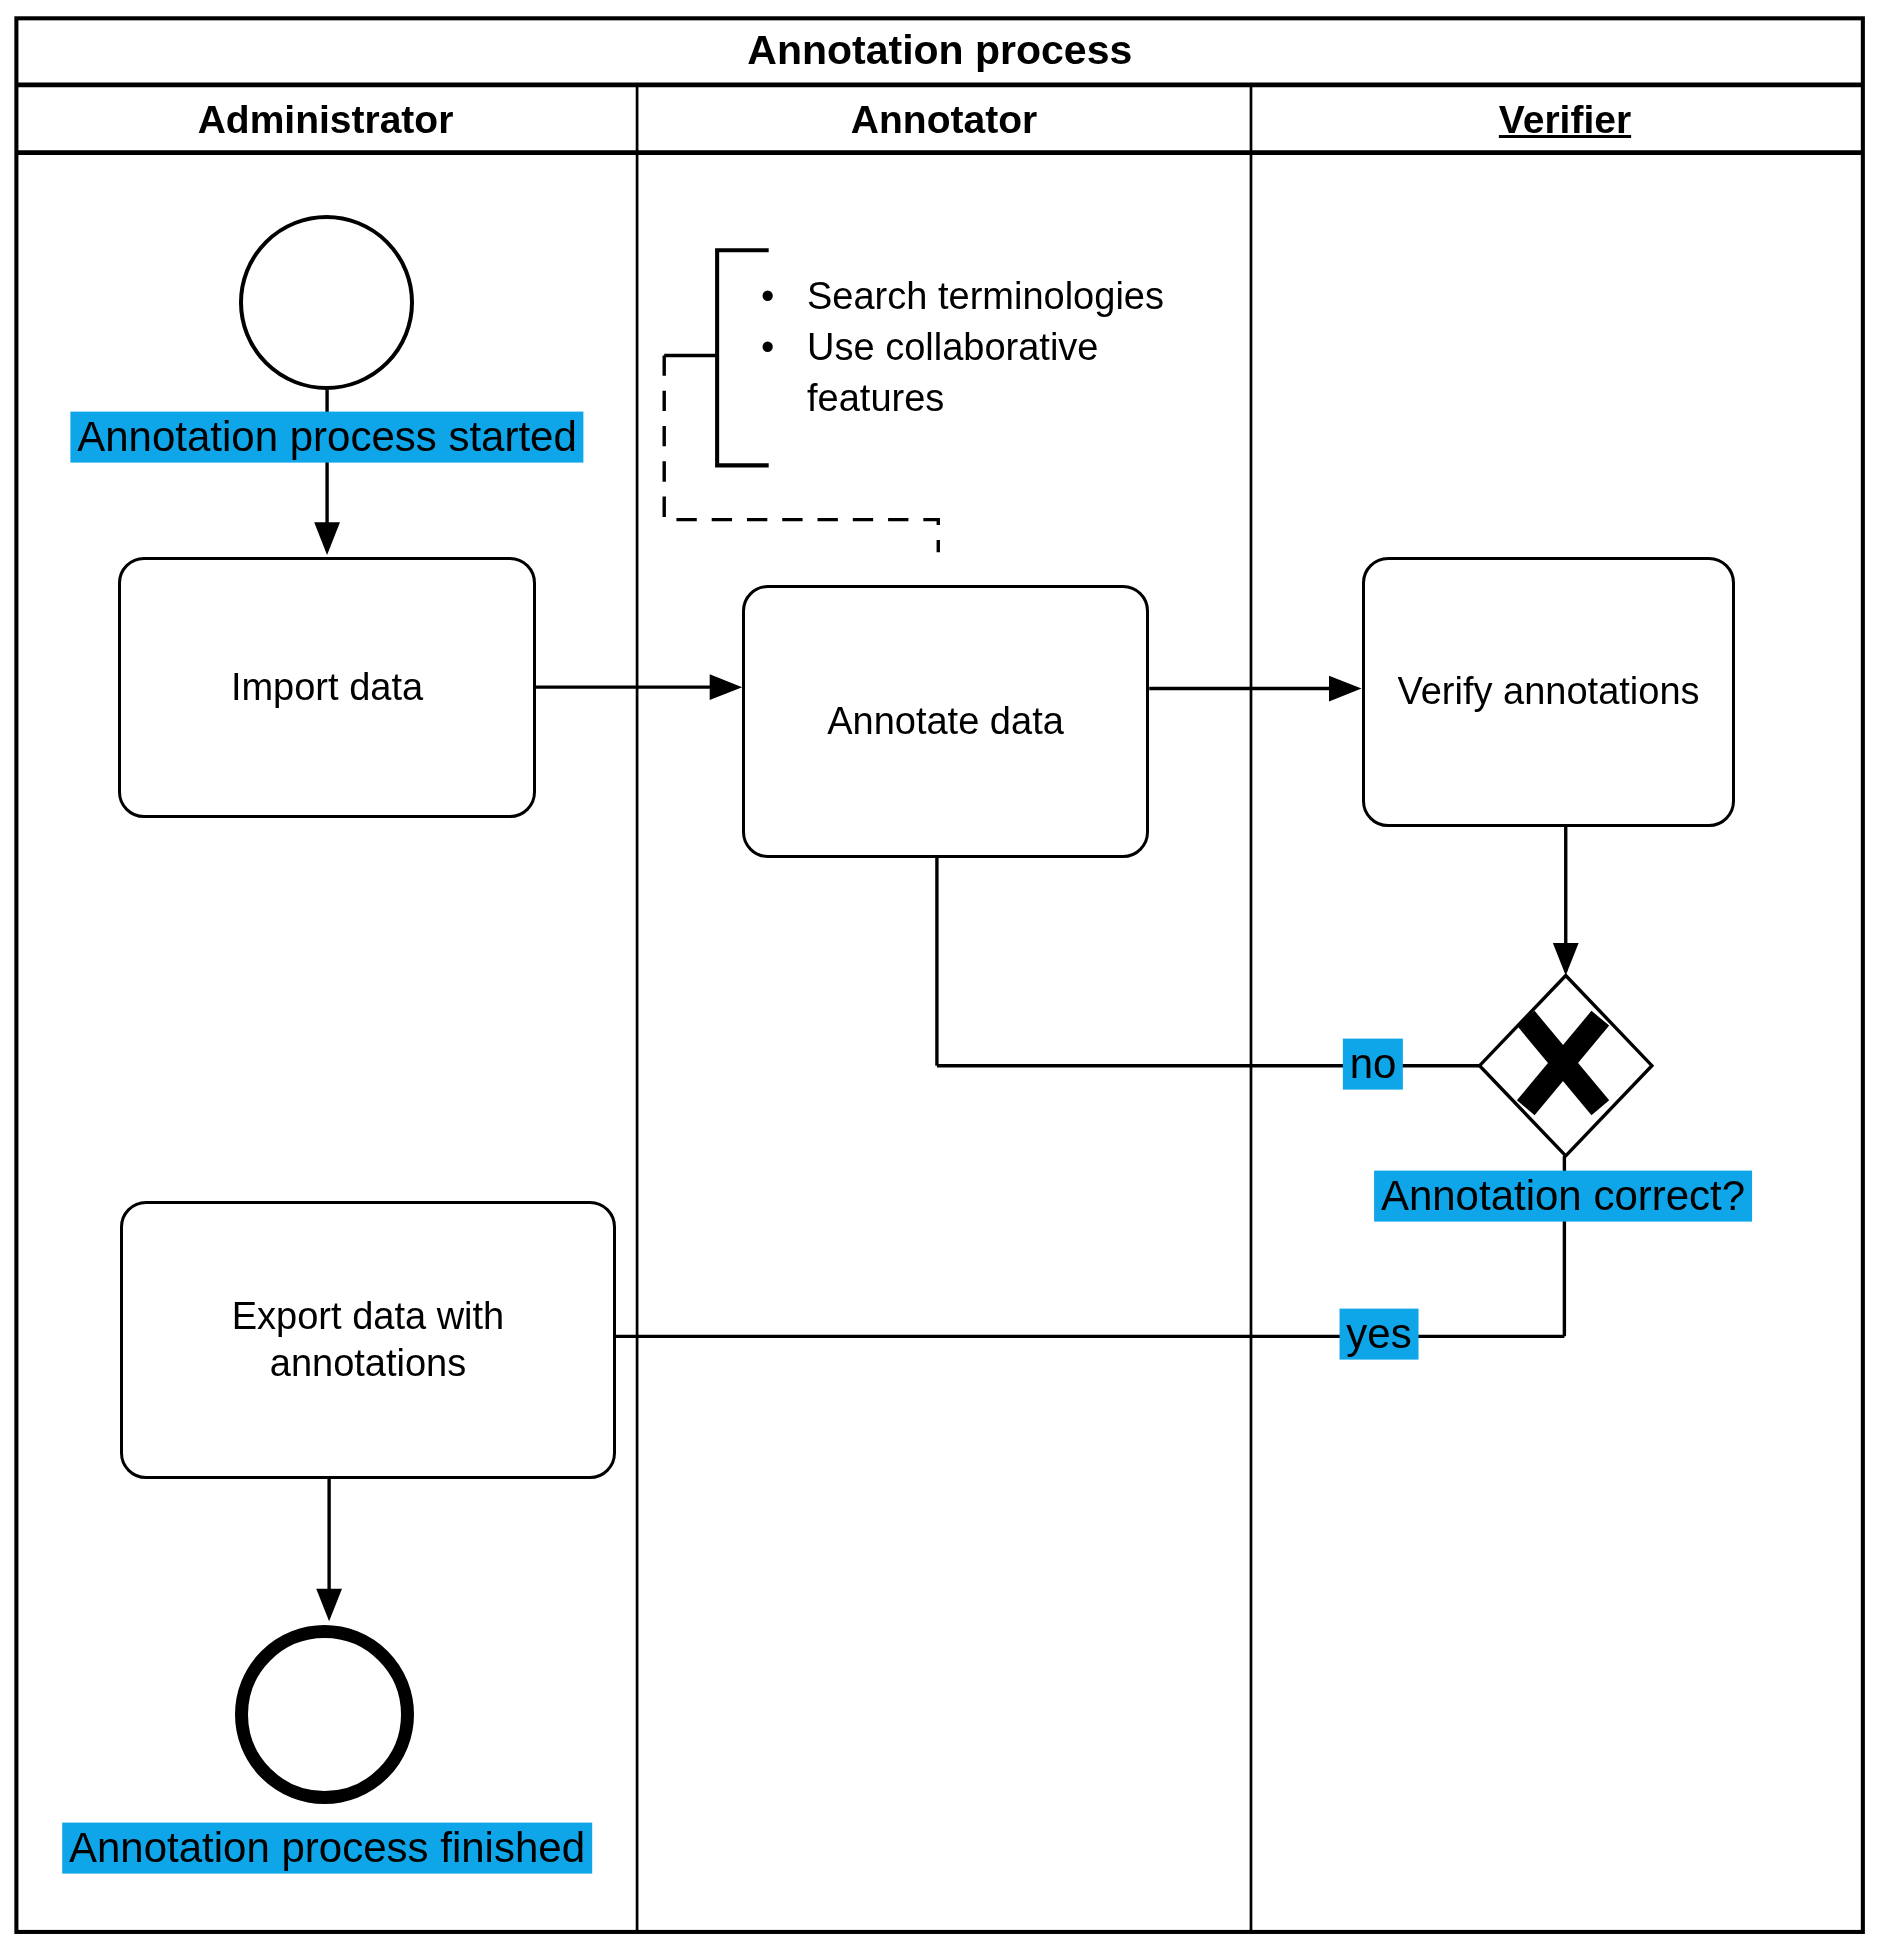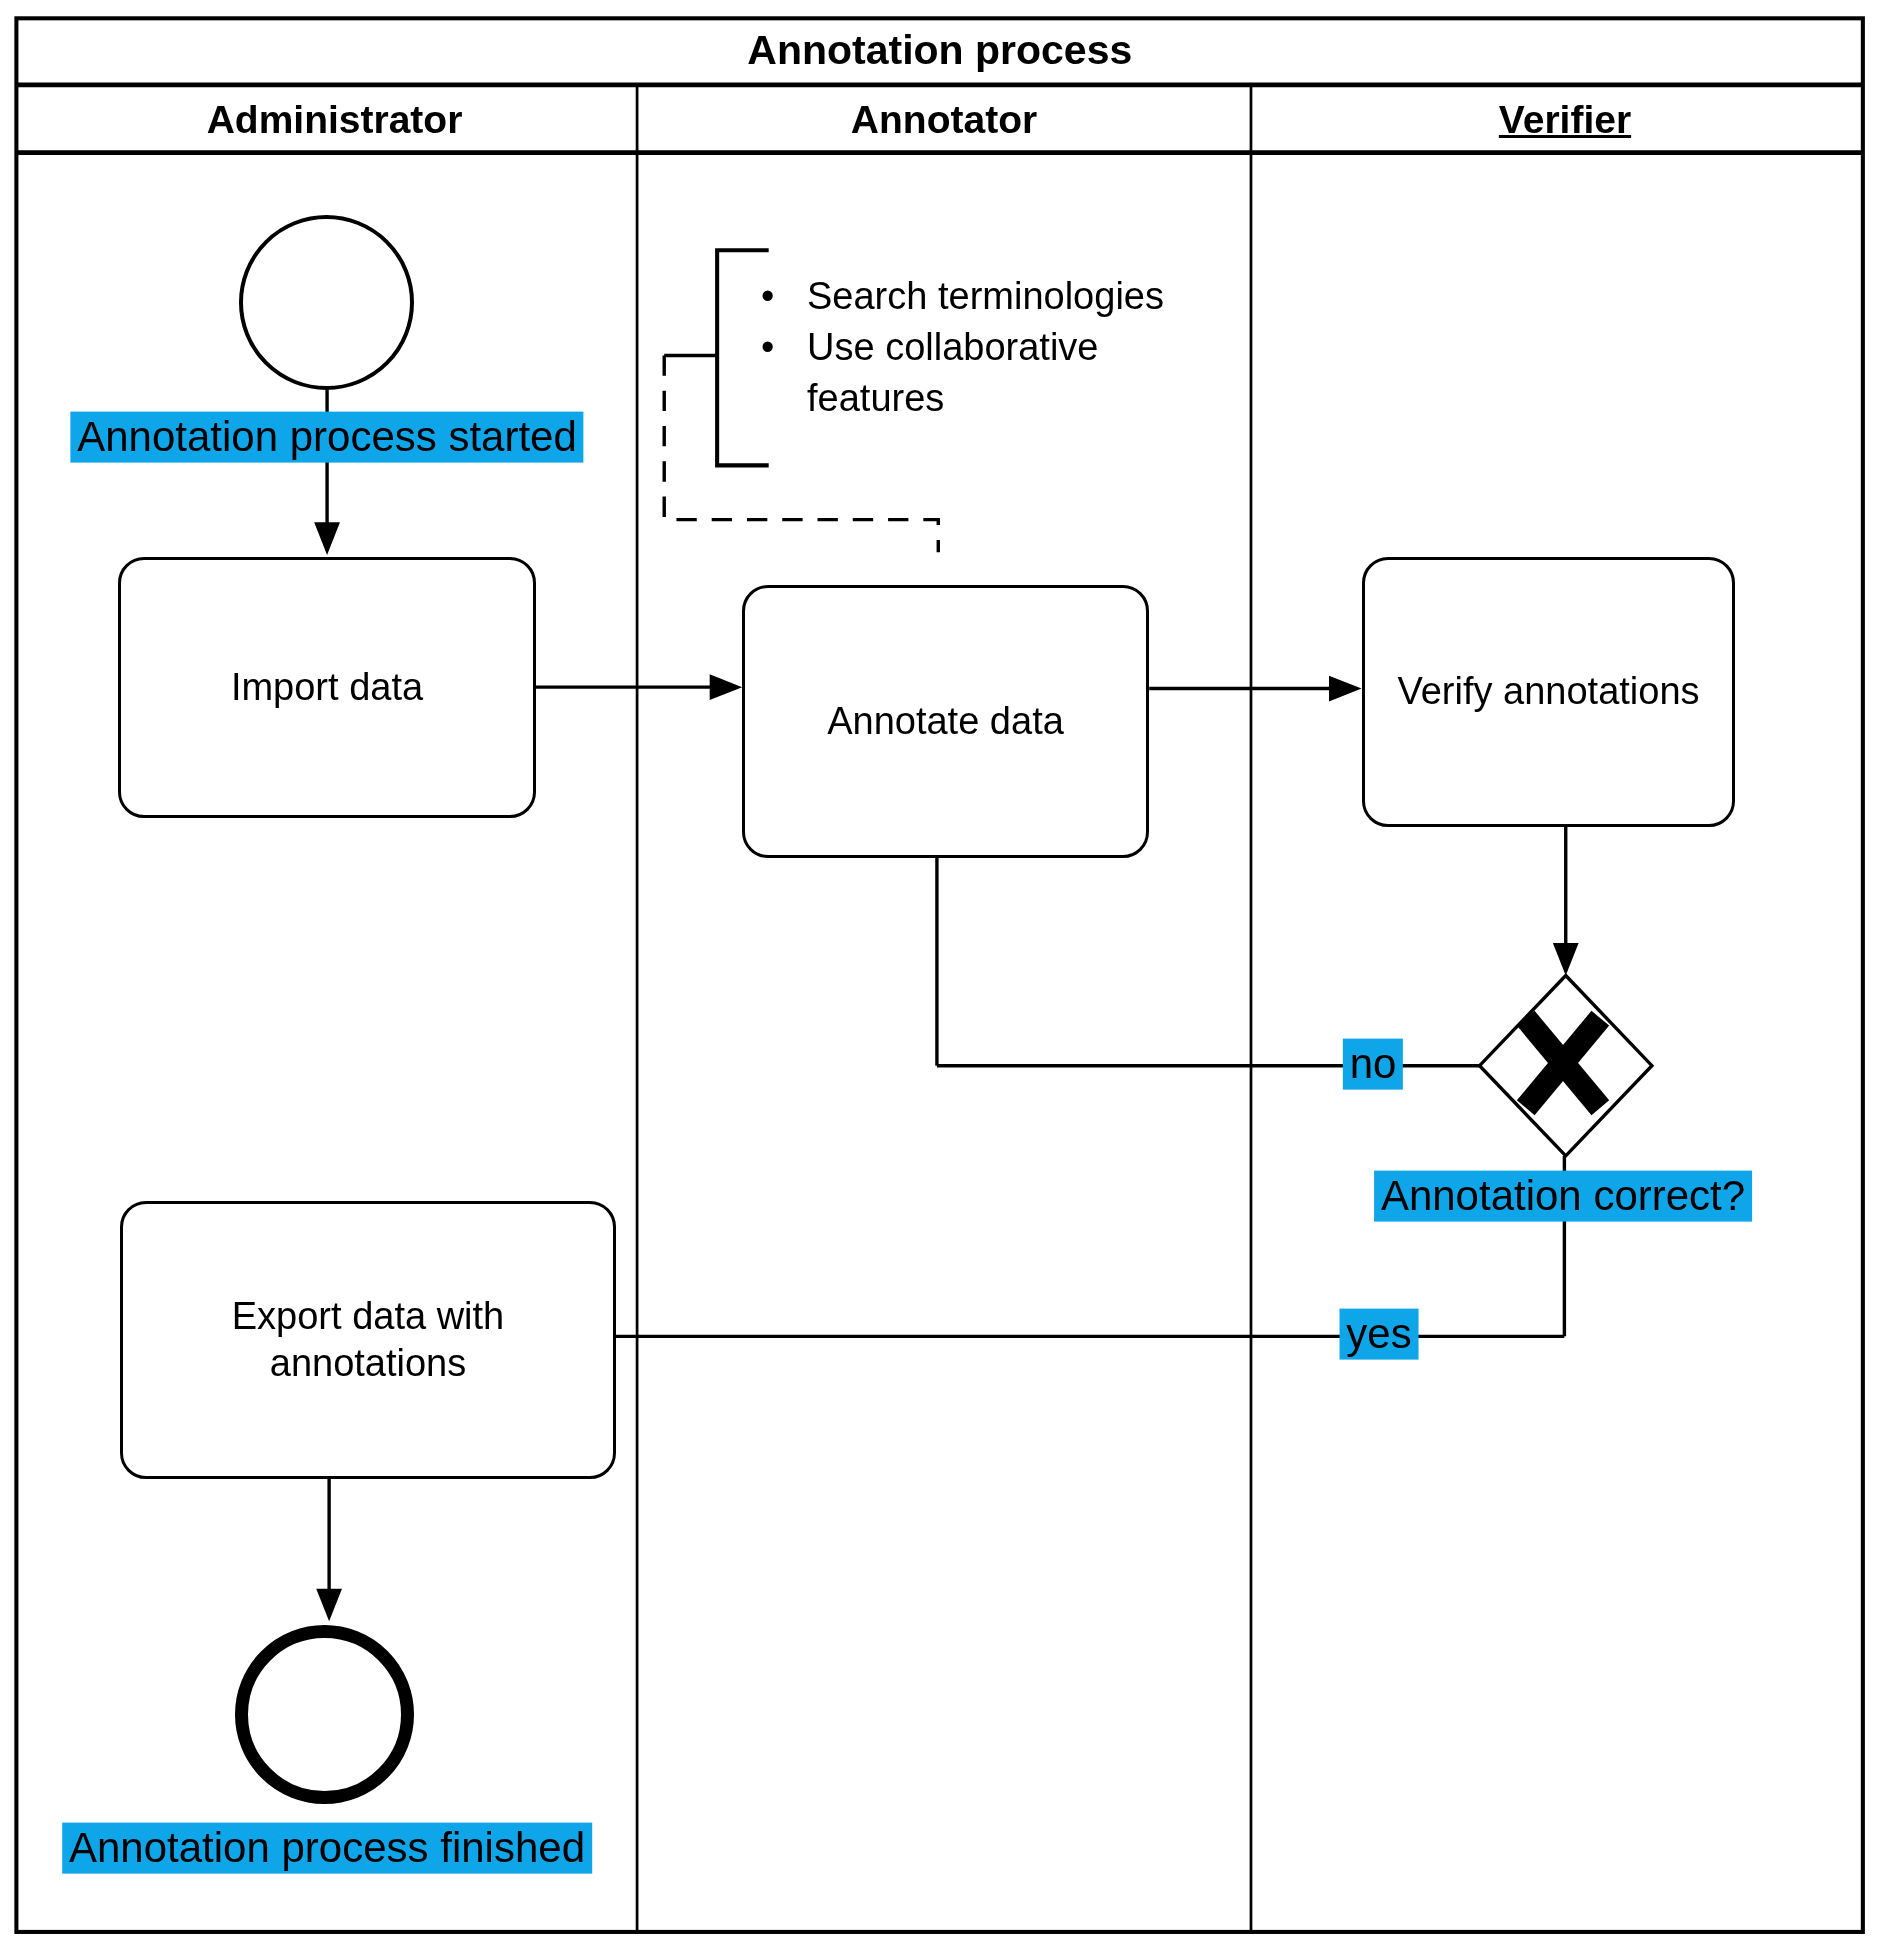--- a/index.html
+++ b/index.html
@@ -25,21 +25,21 @@
     width: 1847px; height: 65px;
     display: flex; align-items: center; justify-content: center;
     font-size: 41px; font-weight: bold;
   }
   .lane-header {
     position: absolute;
     top: 88px; height: 64px;
     display: flex; align-items: center; justify-content: center;
     font-size: 39px; font-weight: bold;
   }
-  .lane-header.l1 { left: 24px;   width: 621px; }
+  .lane-header.l1 { left: 15px;   width: 621px; }
   .lane-header.l2 { left: 637px;  width: 614px; }
   .lane-header.l3 { left: 1251px; width: 628px; text-decoration: underline; }
 
   .task {
     position: absolute;
     box-sizing: border-box;
     border: 3.4px solid #000000;
     border-radius: 26px;
     background: #ffffff;
     display: flex; align-items: center; justify-content: center;

